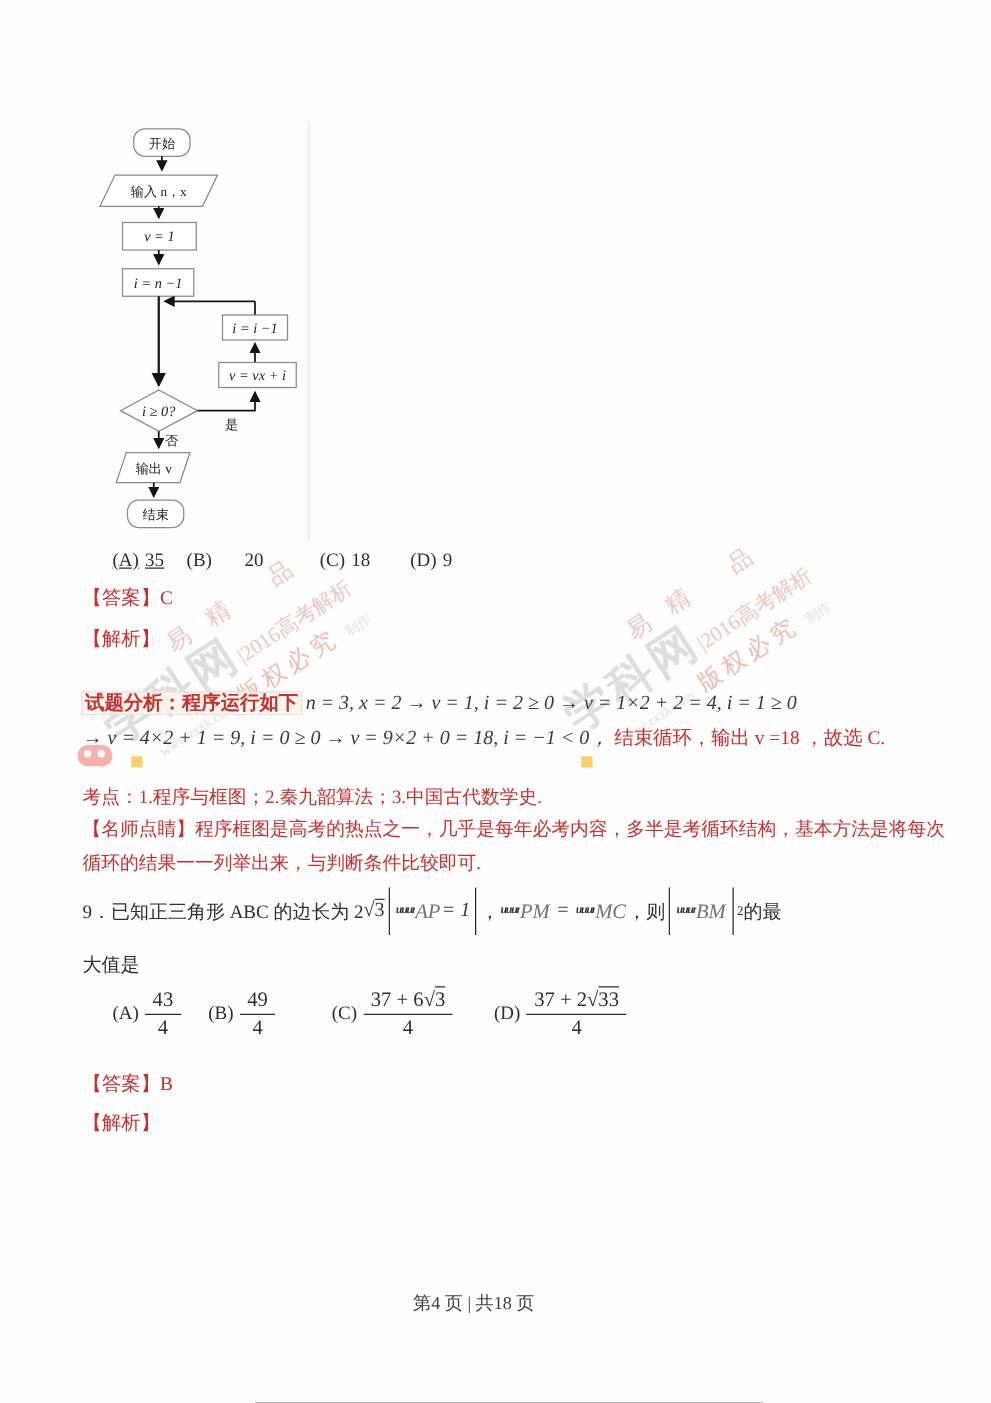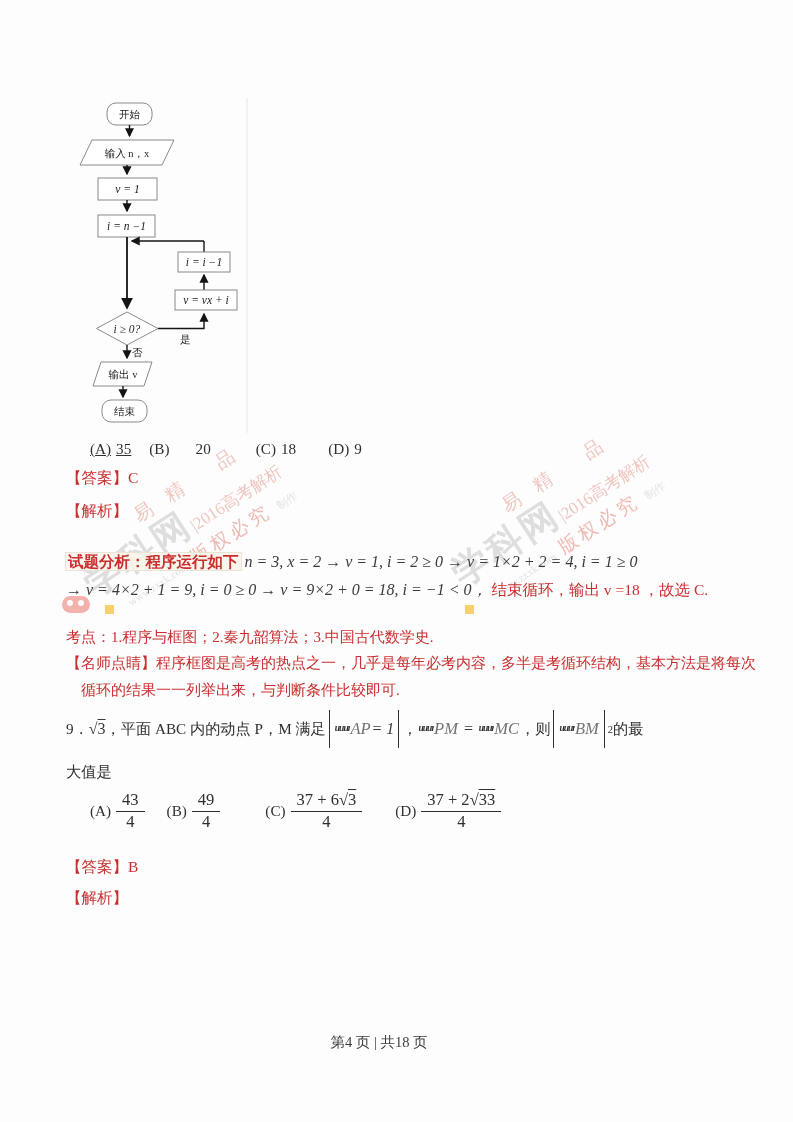--- a/index.html
+++ b/index.html
@@ -149,27 +149,27 @@
     <span class="red hl" style="font-size:15.5px;">试题分析：程序运行如下</span>
     <span class="math">n = 3, x = 2 → v = 1, i = 2 ≥ 0 → v = 1×2 + 2 = 4, i = 1 ≥ 0</span>
   </div>
   <div class="abs" style="left:66px; top:580px;">
     <span class="math">→ v = 4×2 + 1 = 9, i = 0 ≥ 0 → v = 9×2 + 0 = 18, i = −1 &lt; 0，</span>
     <span class="red" style="font-size:15.5px;">结束循环，输出 v =18 ，故选 C.</span>
   </div>
 
   <div class="abs red" style="left:66px; top:628px; font-size:15px;">考点：1.程序与框图；2.秦九韶算法；3.中国古代数学史.</div>
   <div class="abs red" style="left:66px; top:654px; font-size:15px;">【名师点睛】程序框图是高考的热点之一，几乎是每年必考内容，多半是考循环结构，基本方法是将每次</div>
-  <div class="abs red" style="left:81px; top:681px; font-size:15px;text-align:right;">循环的结果一一列举出来，与判断条件比较即可.</div>
+  <div class="abs red" style="left:66px; top:681px; font-size:15px;text-align:right;">循环的结果一一列举出来，与判断条件比较即可.</div>
 
   <div class="abs cn" style="left:66px; top:708px; display:flex; align-items:center; height:42px;">
     <span>9．</span>
+    <span>已知正三角形 ABC 的边长为 2</span>
         <span class="math" style="font-style:normal">√</span>
         <span class="math ovl" style="font-style:normal">3</span>
-    <span>，平面 ABC 内的动点 P，M 满足</span>
     <span class="absgrp">
       <span class="vec">
             <span class="varr">uuur</span>
             <span class="vbody">AP</span>
           </span>
       <span class="math">= 1</span>
     </span>
     <span>，</span>
     <span class="vec">
           <span class="varr">uuur</span>

